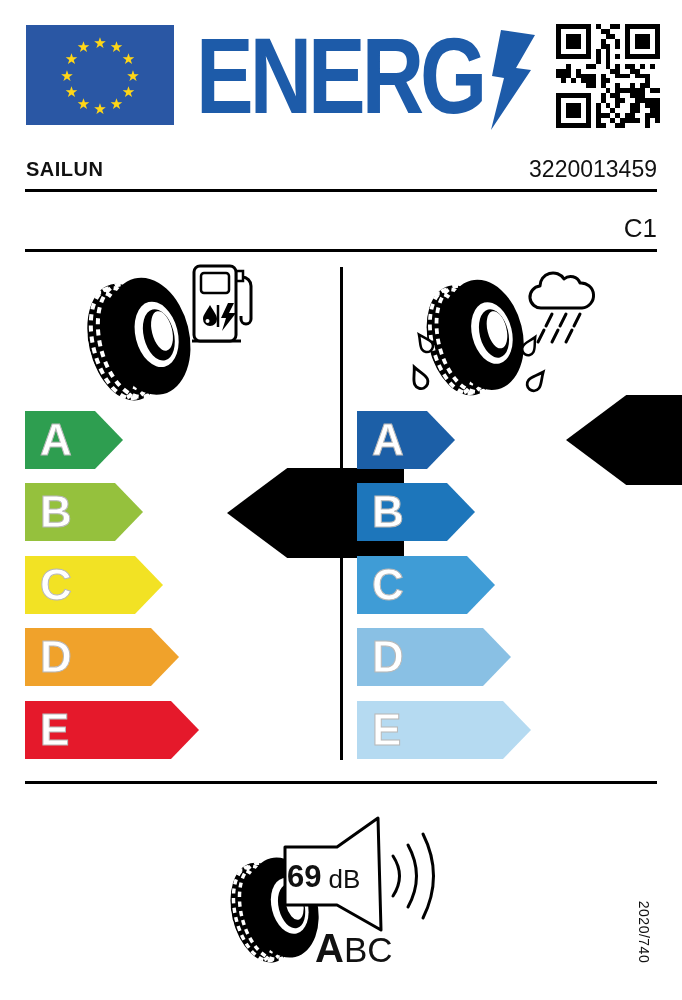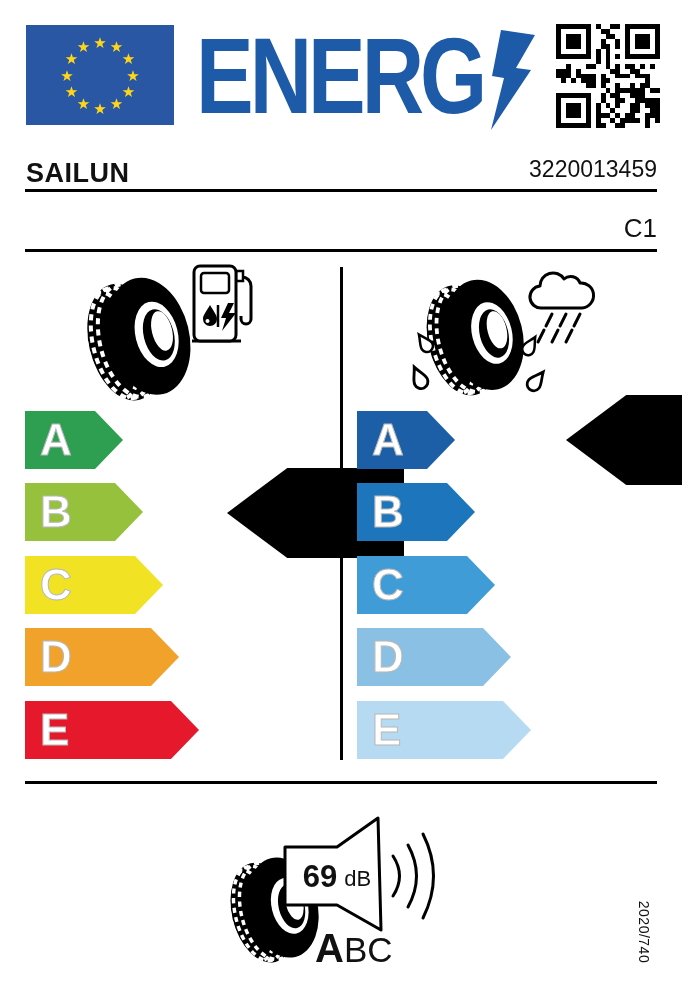--- a/index.html
+++ b/index.html
@@ -5,38 +5,38 @@
   html,body{margin:0;padding:0;background:#fff;}
   .label{position:relative;width:682px;height:1000px;background:#fff;overflow:hidden;
          font-family:"Liberation Sans",sans-serif;color:#111;}
   .abs{position:absolute;}
   
   .flag{position:absolute;left:26px;top:25px;width:148px;height:100px;}
   .flag .star{position:absolute;font-size:15px;line-height:15px;width:15px;height:15px;text-align:center;}
   .logo{position:absolute;left:196px;top:22px;font-size:108px;line-height:108px;font-weight:bold;
         letter-spacing:-5px;transform:scaleX(.80);transform-origin:left top;white-space:nowrap;}
   .qr{position:absolute;left:556px;top:24px;width:104px;height:104px;}
-  .brand{position:absolute;left:26px;top:158px;font-size:27px;font-weight:bold;letter-spacing:.5px;}
+  .brand{position:absolute;left:26px;top:158px;font-size:20px;font-weight:bold;letter-spacing:.5px;}
   .prodid{position:absolute;right:25px;top:156px;font-size:23px;}
   .hline{position:absolute;left:25px;width:632px;height:3px;background:#000;}
   .tsize{position:absolute;left:26px;top:203px;font-size:36px;letter-spacing:.5px;}
   .tclass{position:absolute;right:25px;top:213px;font-size:26px;}
   .vline{position:absolute;left:340px;top:267px;width:3px;height:493px;background:#000;}
   
   .bar{position:absolute;height:58px;box-sizing:border-box;display:flex;align-items:center;padding-left:15px;
        clip-path:polygon(0 0,calc(100% - 28px) 0,100% 50%,calc(100% - 28px) 100%,0 100%);}
   .bar span{font-size:44px;font-weight:bold;color:#fff;-webkit-text-stroke:1px #b8b8b8;line-height:1;}
   .indicator{position:absolute;background:#000;box-sizing:border-box;display:flex;align-items:center;justify-content:center;
        padding-left:26%;clip-path:polygon(34% 0,100% 0,100% 100%,34% 100%,0 50%);
        color:#fff;font-weight:bold;font-size:48px;}
   
   .dbbox{position:absolute;left:287px;top:849px;width:100px;height:56px;display:flex;align-items:baseline;
-         justify-content:center;gap:7px;}
+         justify-content:flex-start;gap:7px;}
   .dbbox .dbval{font-size:31px;font-weight:bold;align-self:center;}
-  .dbbox .dbunit{font-size:22px;align-self:center;padding-top:4px;}
+  .dbbox .dbunit{font-size:26px;align-self:center;padding-top:4px;}
   .noiseclass{position:absolute;left:315px;top:928px;display:flex;align-items:baseline;}
   .noiseclass .big{font-size:40px;font-weight:bold;line-height:1;}
   .noiseclass .small{font-size:35px;line-height:1;}
   .regnum{position:absolute;left:600px;top:924px;width:88px;height:16px;line-height:16px;
           font-size:14px;text-align:center;transform:rotate(90deg);letter-spacing:.5px;}
 </style>
 </head>
 <body>
 
 <div class="label">

